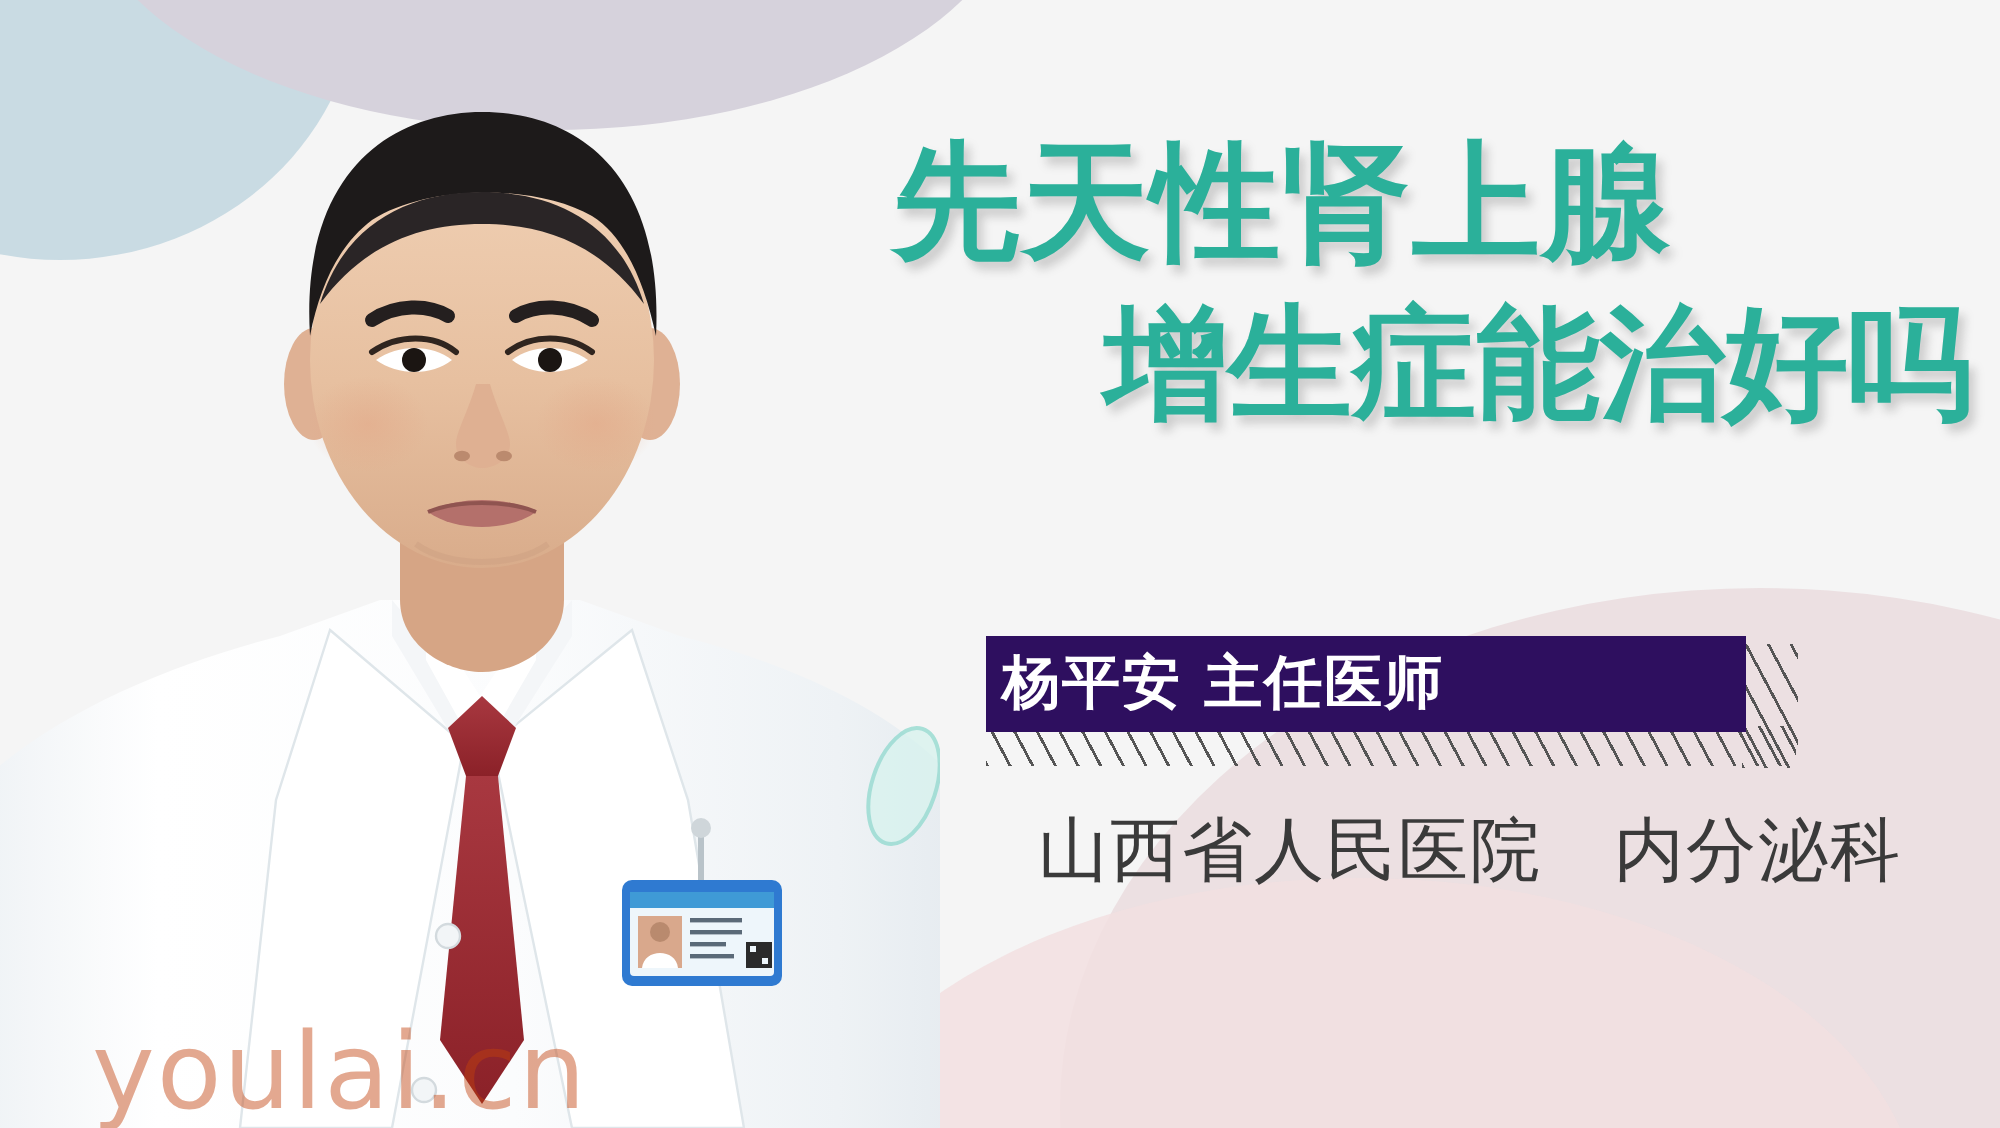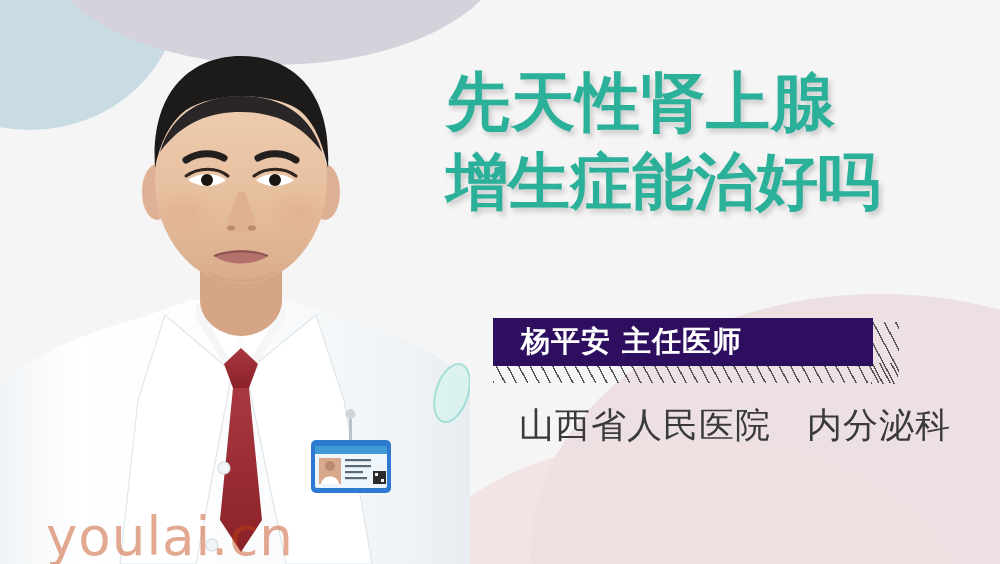--- a/index.html
+++ b/index.html
@@ -79,21 +79,21 @@
   .headline-line {
     font-family: "DejaVu Sans", "Liberation Sans", sans-serif;
     font-weight: 700;
     font-size: 64px;
     line-height: 80px;
     letter-spacing: 1px;
     color: #2bb09a;
     text-shadow: 3px 4px 5px rgba(120,120,120,0.33);
     white-space: nowrap;
   }
-  .headline-line.l2 { letter-spacing: 0px; font-size: 62px; }
+  .headline-line.l2 { letter-spacing: 0px; font-size: 62px; text-align: right; }
 
   
   #presenter {
     position: absolute;
     left: 493px;
     top: 318px;
     width: 410px;
   }
   #hatch-band {
     position: absolute;
@@ -120,21 +120,21 @@
   #name-bar {
     position: absolute;
     left: 0px;
     top: 0px;
     width: 380px;
     height: 48px;
     background: #2e0f5f;
     display: flex;
     align-items: center;
     box-sizing: border-box;
-    padding-left: 28px;
+    padding-left: 8px;
   }
   #name-bar .name-text {
     font-family: "DejaVu Sans", "Liberation Sans", sans-serif;
     color: #ffffff;
     font-weight: 700;
     font-size: 29px;
     letter-spacing: 1px;
     white-space: nowrap;
   }
   #affiliation {

